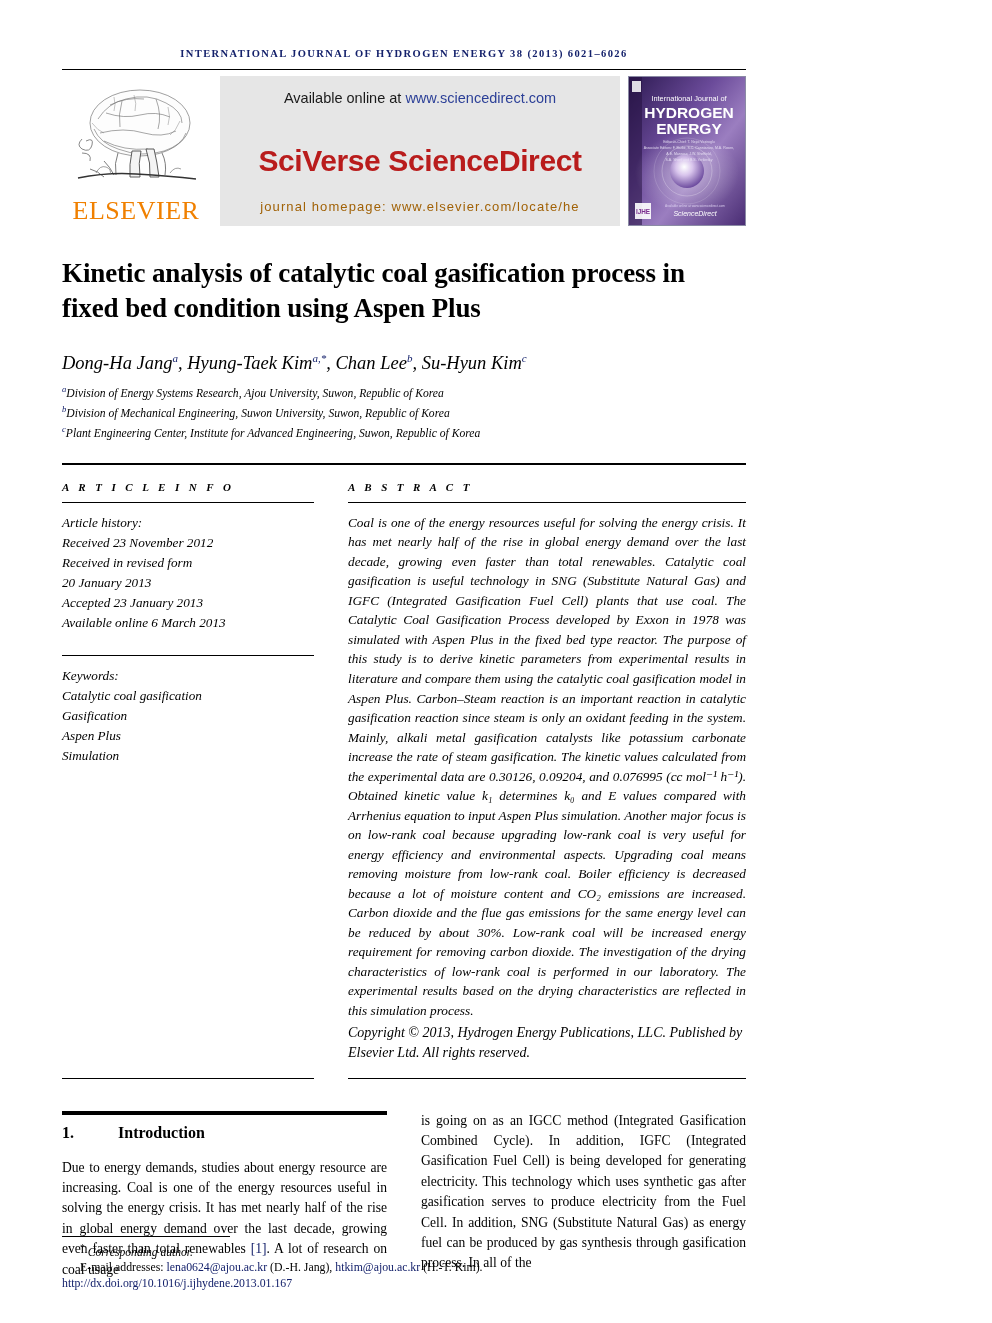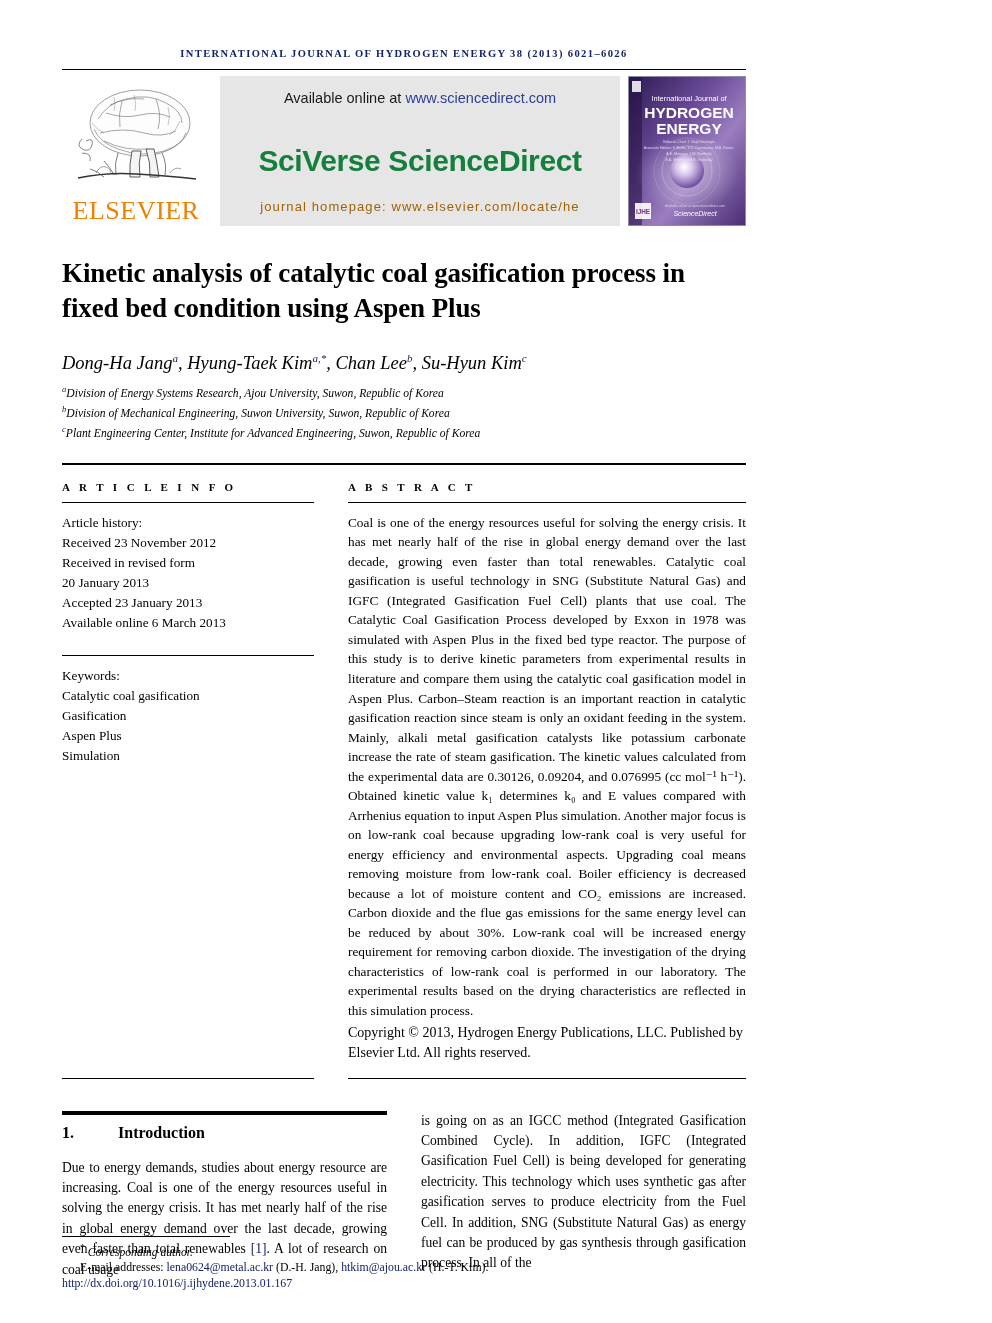--- a/index.html
+++ b/index.html
@@ -80,21 +80,21 @@
   .avail-line {
     font-family: "Liberation Sans", "DejaVu Sans", sans-serif;
     font-size: 14.5px;
     color: #1a1a1a;
   }
   .avail-line .sd-url { color: #2b3f97; }
   .sciverse {
     font-family: "Liberation Sans", "DejaVu Sans", sans-serif;
     font-size: 30px;
     font-weight: bold;
-    color: #15803d;
+    color: #b91c1c;
     letter-spacing: -0.4px;
     margin-top: 16px;
   }
   .journal-home {
     font-family: "Liberation Sans", "DejaVu Sans", sans-serif;
     font-size: 13px;
     letter-spacing: 1.1px;
     color: #a16207;
   }
   .cover {
@@ -132,20 +132,21 @@
   .affil div sup { font-size: 8.6px; color:#14216b; }
 
   
   .rule-thick {
     border-top: 2.4px solid #000;
     margin-top: 20px;
   }
   .info-grid {
     display: flex;
     margin-top: 16px;
+    font-style: italic;
   }
   .col-info { width: 252px; flex: 0 0 252px; }
   .col-gap  { width: 34px; flex: 0 0 34px; }
   .col-abs  { flex: 1 1 auto; }
 
   .sec-head {
     font-size: 11px;
     font-weight: bold;
     letter-spacing: 3.4px;
     font-family: "Liberation Serif","DejaVu Serif",serif;
@@ -420,21 +421,21 @@
     <div class="bcol">
       <p class="body-p" style="margin-top:0">is going on as an IGCC method (Integrated Gasification Combined Cycle). In addition, IGFC (Integrated Gasification Fuel Cell) is being developed for generating electricity. This technology which uses synthetic gas after gasification serves to produce electricity from the Fuel Cell. In addition, SNG (Substitute Natural Gas) as energy fuel can be produced by gas synthesis through gasification process. In all of the</p>
     </div>
   </div>
 
   <div class="footnote">
     <div class="fn-rule"></div>
     <div class="fn-corr"><sup>*</sup> <span>Corresponding author.</span></div>
     <div class="fn-mail">
       <span>E-mail addresses:</span>
-      <span class="lnk">lena0624@metal.ac.kr</span>
+      <span class="lnk">lena0624@ajou.ac.kr</span>
       <span>(D.-H. Jang),</span>
       <span class="lnk">htkim@ajou.ac.kr</span>
       <span>(H.-T. Kim).</span>
     </div>
     <div class="fn-doi">http://dx.doi.org/10.1016/j.ijhydene.2013.01.167</div>
   </div>
 
 </div>
 
 </body></html>

